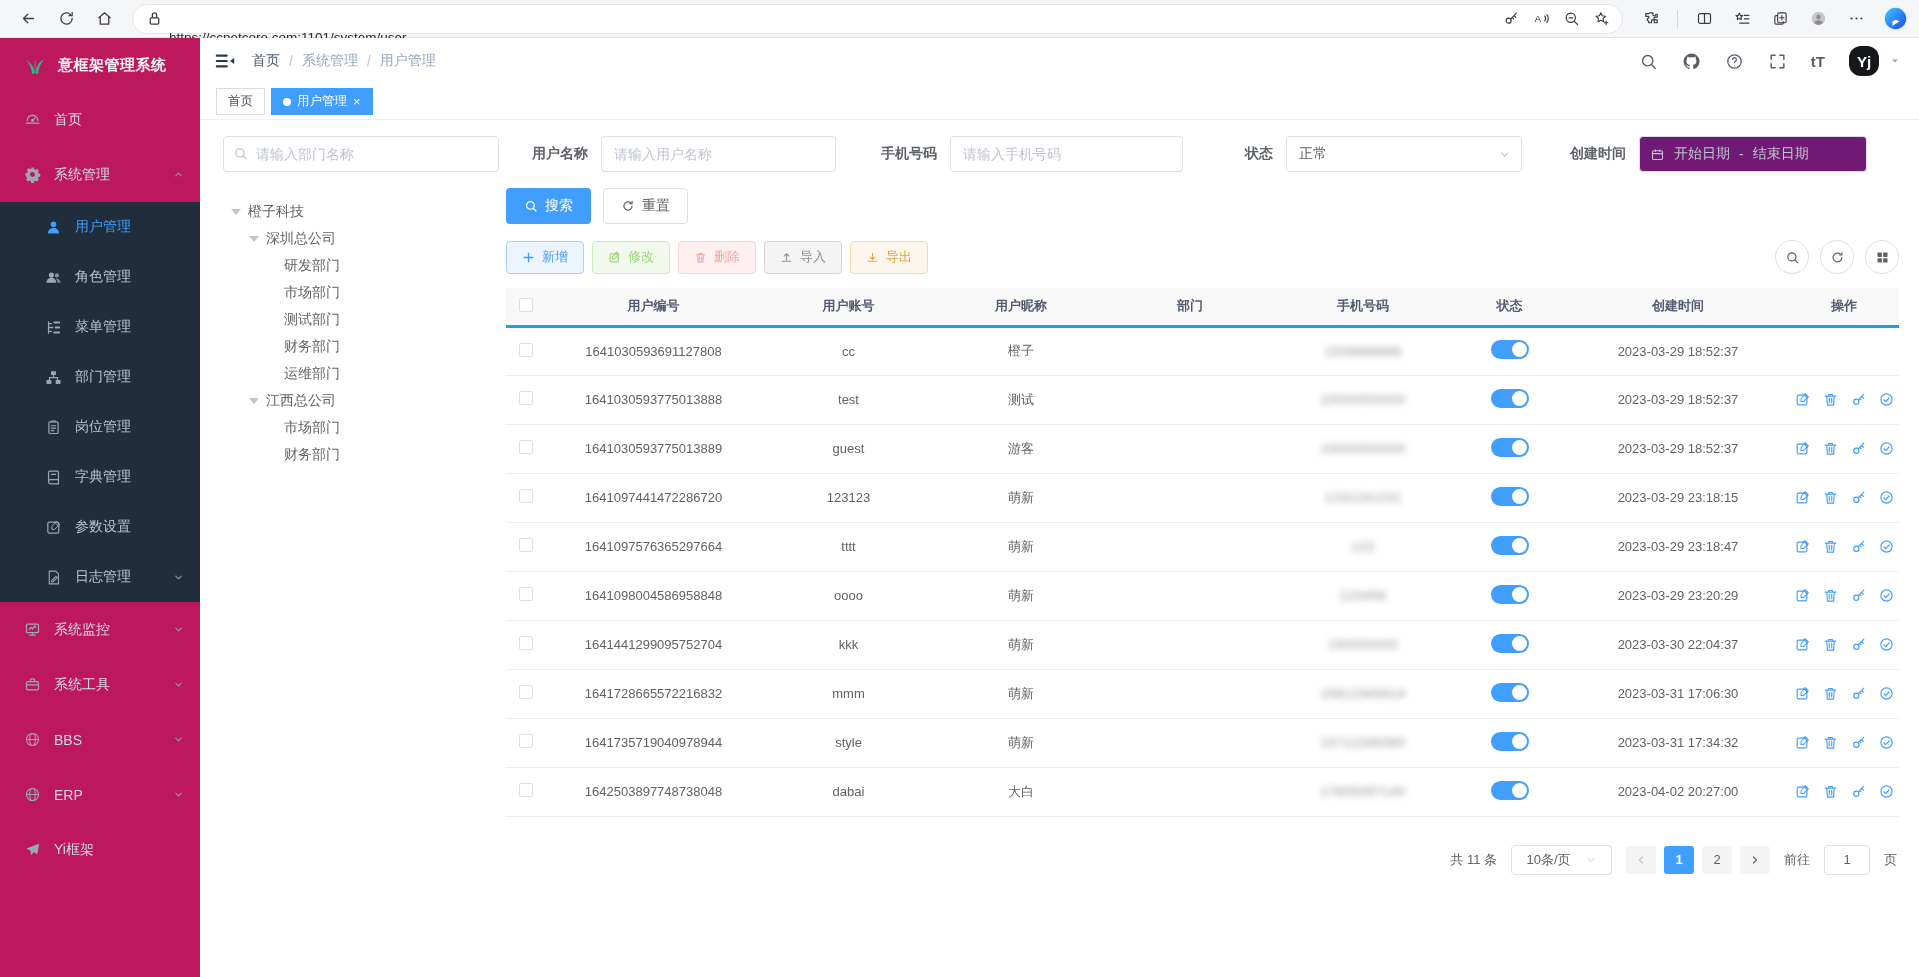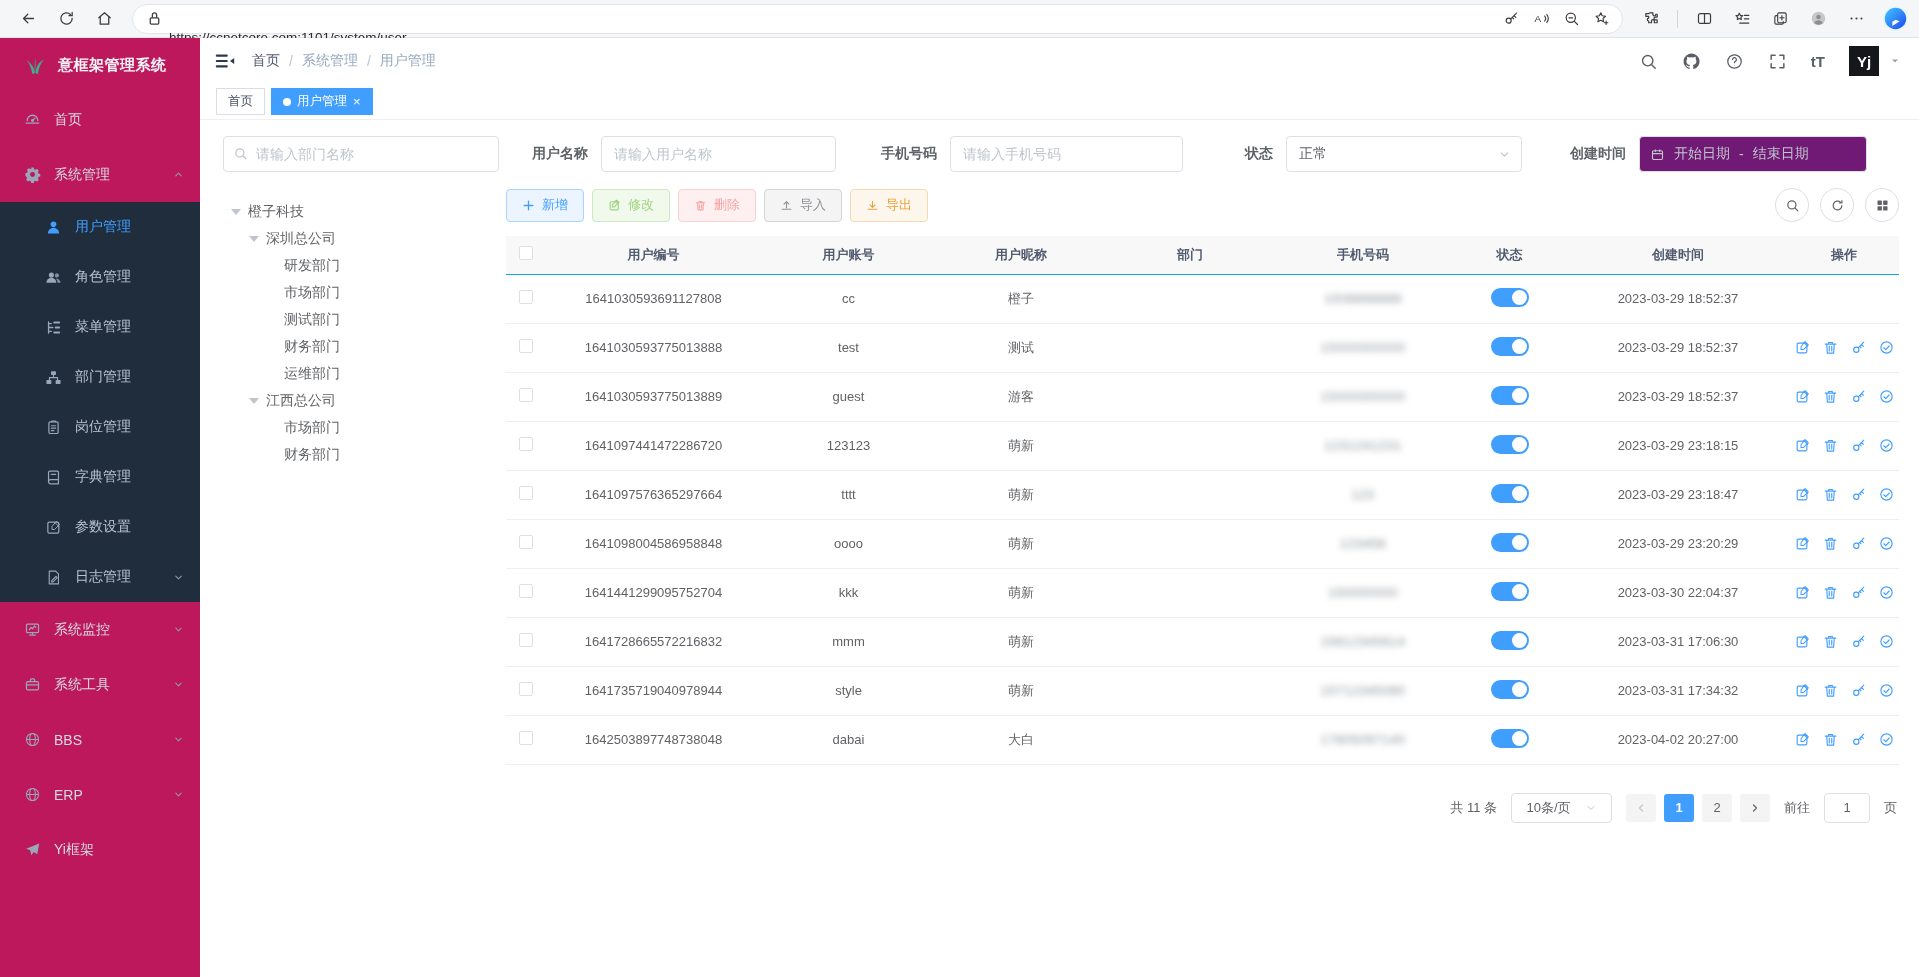--- a/index.html
+++ b/index.html
@@ -42,21 +42,21 @@
   .hamburger { width:22px; height:22px; color:#2d3a4b; margin-right:16px; cursor:pointer; }
   .hamburger svg { width:22px; height:22px; }
   .breadcrumb { font-size:14px; display:flex; gap:9px; align-items:center; }
   .bc-first { color:#515a6e; }
   .bc-rest { color:#97a8be; }
   .bc-sep { color:#c0c4cc; }
   .topbar-right { margin-left:auto; display:flex; align-items:center; gap:24px; color:#5a5e66; }
   .tb-icon { width:19px; height:19px; cursor:pointer; }
   .tb-icon svg { width:19px; height:19px; }
   .fontsize-glyph { font-size:15px; font-weight:bold; color:#5a5e66; cursor:pointer; }
-  .avatar-logo { width:30px; height:30px; background:#15171b; color:#fff; border-radius:0;
+  .avatar-logo { width:30px; height:30px; background:#15171b; color:#fff; border-radius:12px;
     display:flex; align-items:center; justify-content:center; font-weight:bold; font-size:15px; cursor:pointer; }
   .caret-sm { width:12px; height:12px; color:#9aa0a8; margin-left:-14px; cursor:pointer; }
   .caret-sm svg { width:12px; height:12px; }
 
   .tabbar { height:36px; display:flex; align-items:center; gap:6px; padding:0 16px;
     border-bottom:1px solid #eef0f4; flex:none; }
   .tab { height:27px; padding:0 11px; border:1px solid #d8dce5; background:#fff; color:#495060;
     font-size:12.5px; display:flex; align-items:center; gap:6px; cursor:pointer; }
   .tab.active { background:#409eff; border-color:#409eff; color:#fff; }
   .tab .dot { width:8px; height:8px; border-radius:50%; background:#fff; }
@@ -105,21 +105,21 @@
   .v-delete { background:#fef0f0; border-color:#fbd0d0; color:#f5a4a4; }
   .v-import { background:#f4f4f5; border-color:#d3d4d6; color:#8d9095; }
   .v-export { background:#fdf6ec; border-color:#f5dab1; color:#e6a23c; }
   .toolbar-right { margin-left:auto; display:flex; gap:11px; }
   .circle-btn { width:34px; height:34px; border-radius:50%; border:1px solid #dcdfe6; background:#fff;
     color:#606266; display:flex; align-items:center; justify-content:center; cursor:pointer; }
   .circle-btn svg { width:15px; height:15px; }
 
   table.grid { width:100%; border-collapse:collapse; font-size:13px; color:#606266; table-layout:fixed; }
   .grid thead th { background:#f8f8f9; color:#515a6e; font-weight:bold; height:38px;
-    border-bottom:1px solid #0ea5e9; text-align:center; font-size:13px; }
+    border-bottom:3px solid #0ea5e9; text-align:center; font-size:13px; }
   .grid tbody td { height:49px; border-bottom:1px solid #ebeef5; text-align:center; }
   .ckbox { width:14px; height:14px; border:1px solid #dcdfe6; border-radius:2px; display:inline-block;
     background:#fff; cursor:pointer; }
   .toggle { width:38px; height:19px; border-radius:10px; background:#409eff; position:relative;
     display:inline-block; cursor:pointer; }
   .toggle .knob { position:absolute; right:2px; top:2px; width:15px; height:15px; border-radius:50%; background:#fff; }
   .masked { filter:blur(3px); color:#8a8f96; letter-spacing:.5px; }
   .ops { display:flex; justify-content:center; gap:13px; color:#409eff; }
   .ops span { width:15px; height:15px; cursor:pointer; }
   .ops svg { width:15px; height:15px; }
@@ -576,20 +576,36 @@
               <span class="tree-spacer"></span>
               <span>市场部门</span>
             </div>
             <div class="tree-node" style="padding-left: 44px;">
               <span class="tree-spacer"></span>
               <span>财务部门</span>
             </div>
           </div>
 
         <div class="right-panel">
+          <div class="search-row">
+            <button class="btn btn-primary">
+              <svg viewBox="0 0 24 24" fill="none" stroke="currentColor" stroke-width="2.2" stroke-linecap="round">
+                  <circle cx="11" cy="11" r="6.5"></circle>
+                  <path d="M16 16l4.5 4.5"></path>
+                </svg>
+              <span>搜索</span>
+            </button>
+            <button class="btn btn-plain">
+              <svg viewBox="0 0 24 24" fill="none" stroke="currentColor" stroke-width="2" stroke-linecap="round">
+                  <path d="M19 12a7 7 0 1 1-2-4.9"></path>
+                  <path d="M19 4v4h-4"></path>
+                </svg>
+              <span>重置</span>
+            </button>
+          </div>
 
           <div class="toolbar-row">
             <button class="tb-btn v-add">
               <svg viewBox="0 0 24 24" fill="none" stroke="currentColor" stroke-width="2.4" stroke-linecap="round">
                   <path d="M12 4v16M4 12h16"></path>
                 </svg>
               <span>新增</span>
             </button>
             <button class="tb-btn v-edit">
               <svg viewBox="0 0 24 24" fill="none" stroke="currentColor" stroke-width="2" stroke-linecap="round" stroke-linejoin="round">

